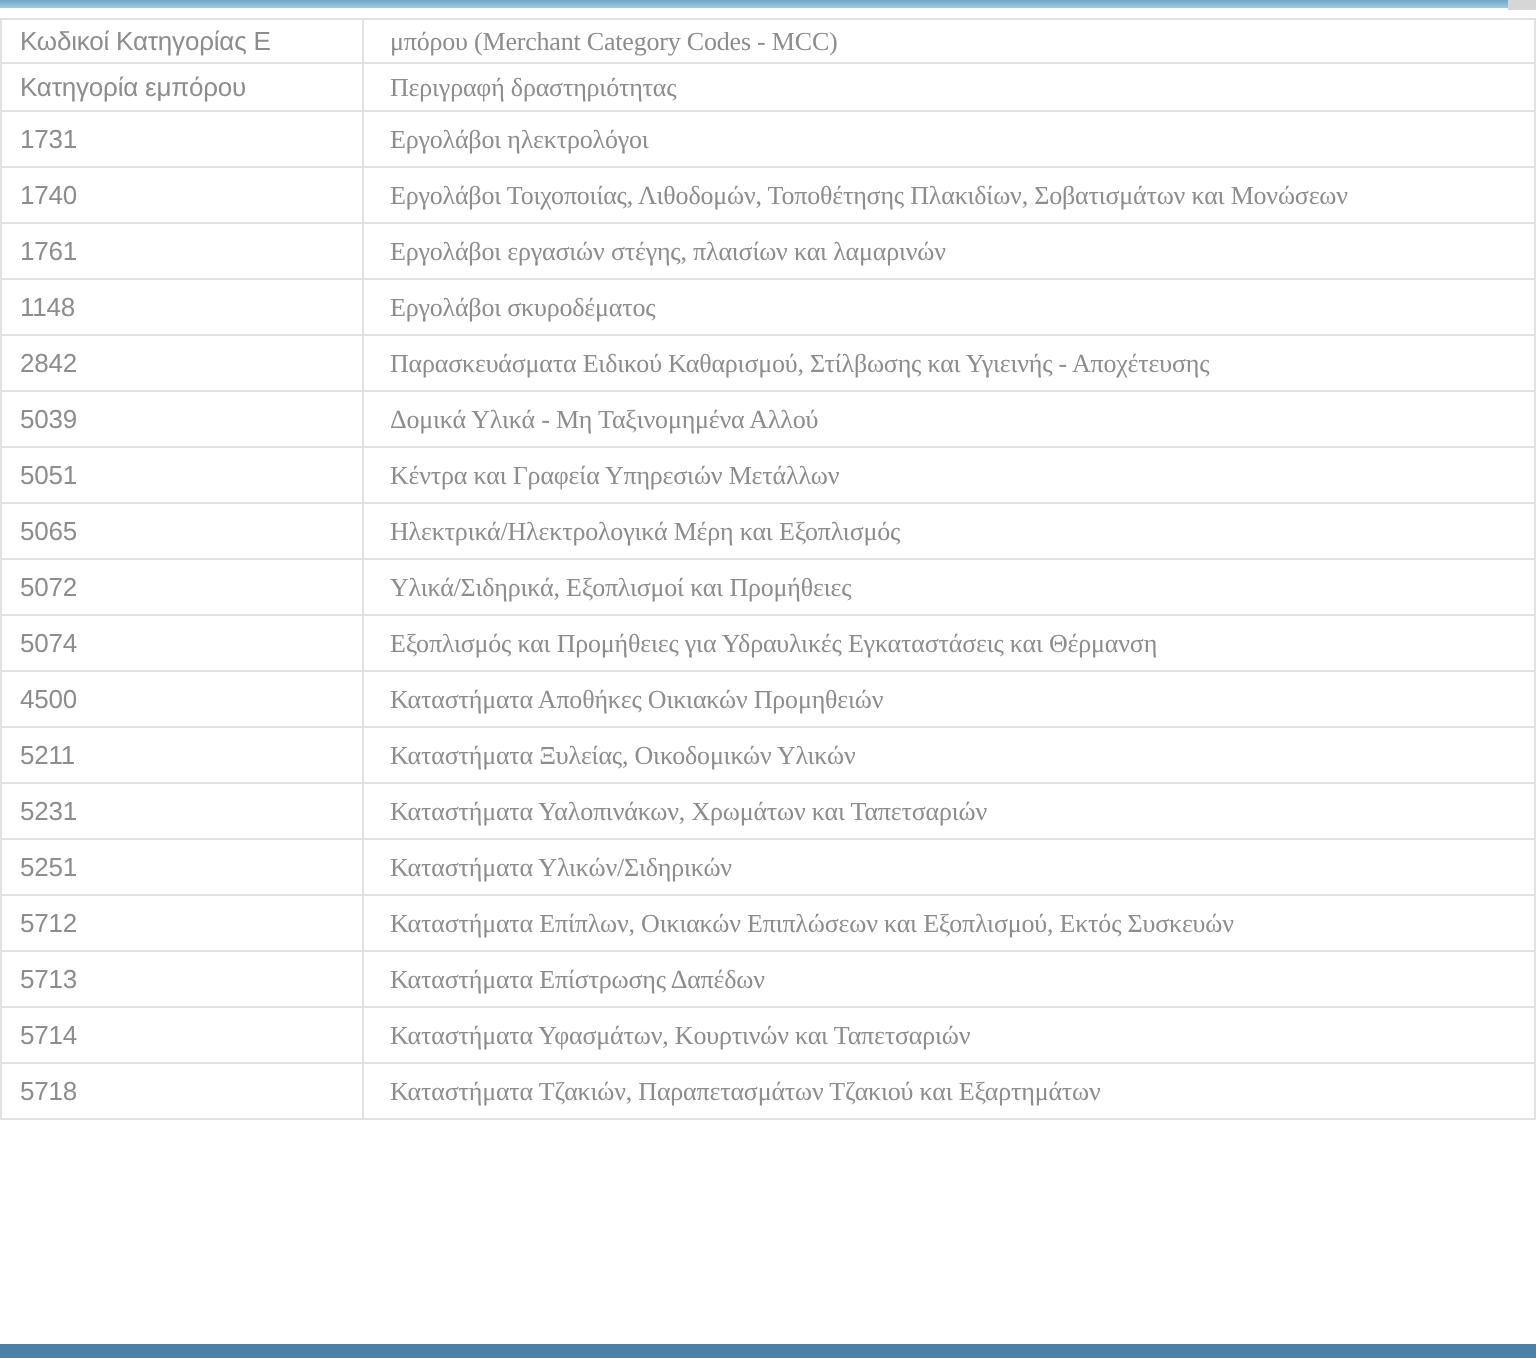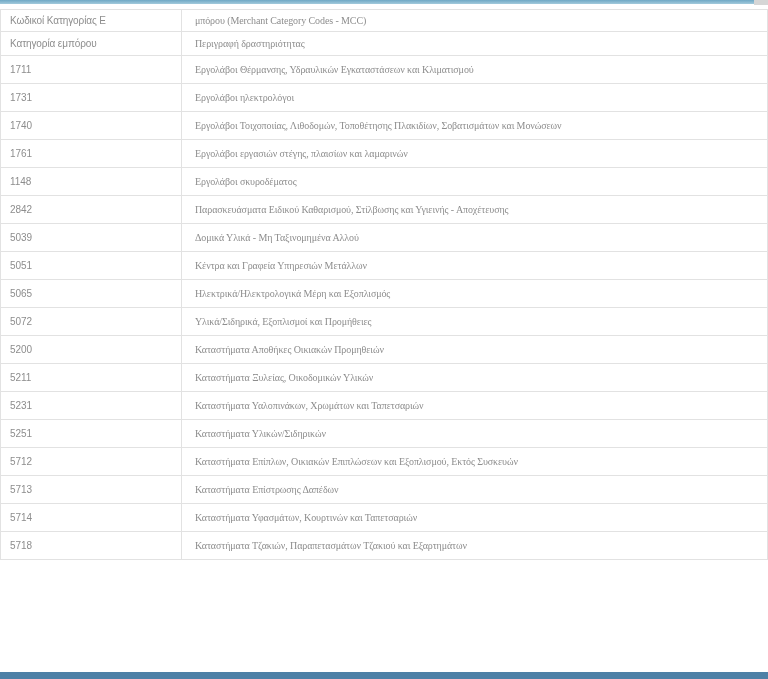--- a/index.html
+++ b/index.html
@@ -29,21 +29,21 @@
   .mcc-table {
     position: absolute;
     top: 9px;
     left: 0;
     width: 768px;
     border-collapse: collapse;
     table-layout: fixed;
   }
   .mcc-table td {
     border: 1px solid #e2e2e2;
-    font-size: 10px;
+    font-size: 13px;
     color: #8d8d8d;
     vertical-align: middle;
     white-space: nowrap;
     overflow: hidden;
     letter-spacing: -0.1px;
   }
   .mcc-table td.code-cell {
     width: 171px;
     padding: 0 0 0 9px;
   }
@@ -76,24 +76,20 @@
       <td class="desc-cell">μπόρου (Merchant Category Codes - MCC)</td>
     </tr>
     <tr class="colhead-row">
       <td class="code-cell">Κατηγορία εμπόρου</td>
       <td class="desc-cell">Περιγραφή δραστηριότητας</td>
     </tr>
   </thead>
   <tbody class="data-rows">
 
       <tr>
-      <td class="code-cell">1711</td>
-      <td class="desc-cell">Εργολάβοι Θέρμανσης, Υδραυλικών Εγκαταστάσεων και Κλιματισμού</td>
-    </tr>
-      <tr>
       <td class="code-cell">1731</td>
       <td class="desc-cell">Εργολάβοι ηλεκτρολόγοι</td>
     </tr>
       <tr>
       <td class="code-cell">1740</td>
       <td class="desc-cell">Εργολάβοι Τοιχοποιίας, Λιθοδομών, Τοποθέτησης Πλακιδίων, Σοβατισμάτων και Μονώσεων</td>
     </tr>
       <tr>
       <td class="code-cell">1761</td>
       <td class="desc-cell">Εργολάβοι εργασιών στέγης, πλαισίων και λαμαρινών</td>
@@ -116,21 +112,25 @@
     </tr>
       <tr>
       <td class="code-cell">5065</td>
       <td class="desc-cell">Ηλεκτρικά/Ηλεκτρολογικά Μέρη και Εξοπλισμός</td>
     </tr>
       <tr>
       <td class="code-cell">5072</td>
       <td class="desc-cell">Υλικά/Σιδηρικά, Εξοπλισμοί και Προμήθειες</td>
     </tr>
       <tr>
-      <td class="code-cell">5200</td>
+      <td class="code-cell">5074</td>
+      <td class="desc-cell">Εξοπλισμός και Προμήθειες για Υδραυλικές Εγκαταστάσεις και Θέρμανση</td>
+    </tr>
+      <tr>
+      <td class="code-cell">4500</td>
       <td class="desc-cell">Καταστήματα Αποθήκες Οικιακών Προμηθειών</td>
     </tr>
       <tr>
       <td class="code-cell">5211</td>
       <td class="desc-cell">Καταστήματα Ξυλείας, Οικοδομικών Υλικών</td>
     </tr>
       <tr>
       <td class="code-cell">5231</td>
       <td class="desc-cell">Καταστήματα Υαλοπινάκων, Χρωμάτων και Ταπετσαριών</td>
     </tr>

